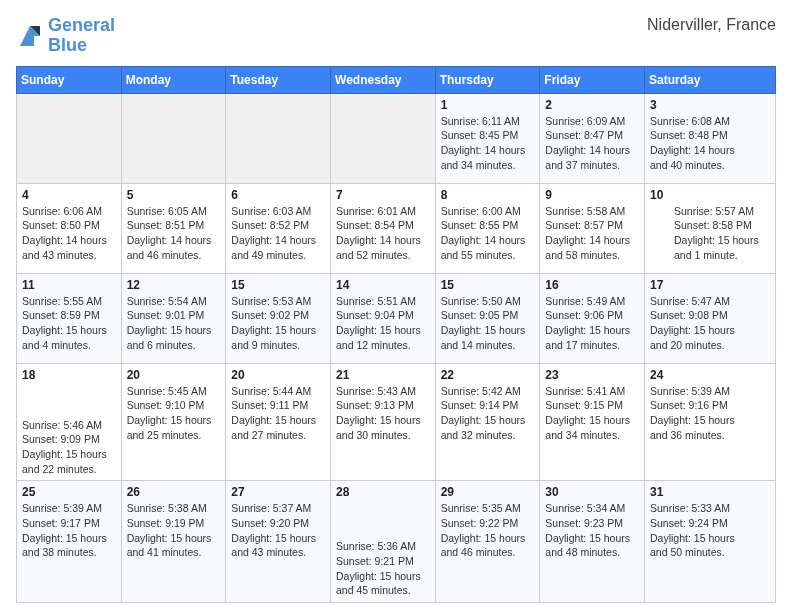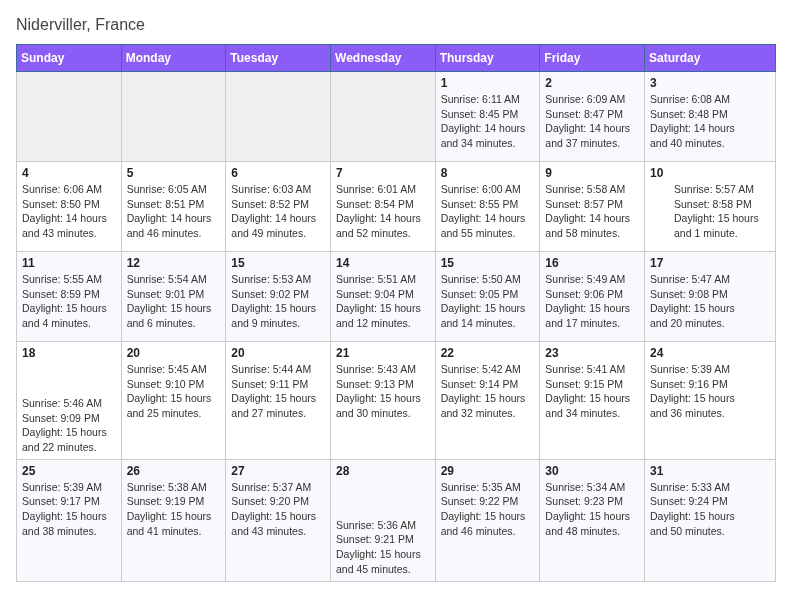--- a/index.html
+++ b/index.html
@@ -47,21 +47,21 @@
       color: #444;
       font-weight: normal;
       text-align: center;
     }
     table {
       width: 100%;
       border-collapse: collapse;
       font-size: 11px;
     }
     thead tr {
-      background: #8b5cf6;
+      background: #3b82f6;
       color: #fff;
     }
     thead th {
       padding: 6px 4px;
       text-align: left;
       font-size: 12px;
       font-weight: bold;
       border: 1px solid #3a6aa0;
     }
     tbody tr {
@@ -91,20 +91,31 @@
       color: #333;
     }
     .empty-cell {
       background: #f0f0f0 !important;
     }
   </style>
 </head>
 <body>
 
 <div class="header">
+  <div class="logo">
+    <svg class="logo-icon" viewBox="0 0 28 28">
+      <rect x="0" y="0" width="28" height="28" fill="none"></rect>
+      <polygon points="4,24 14,4 24,14 18,14 18,24" fill="#4a90d9"></polygon>
+      <polygon points="14,4 24,14 24,4" fill="#1a3a5c"></polygon>
+    </svg>
+    <div class="logo-text">
+      <div><span>General</span></div>
+      <div><span style="color:#4a90d9;">Blue</span></div>
+    </div>
+  </div>
   <div class="title-block">
     <h2>Niderviller, France</h2>
   </div>
 </div>
 
 <table>
   <thead>
     <tr>
 
     <th>Sunday</th>

